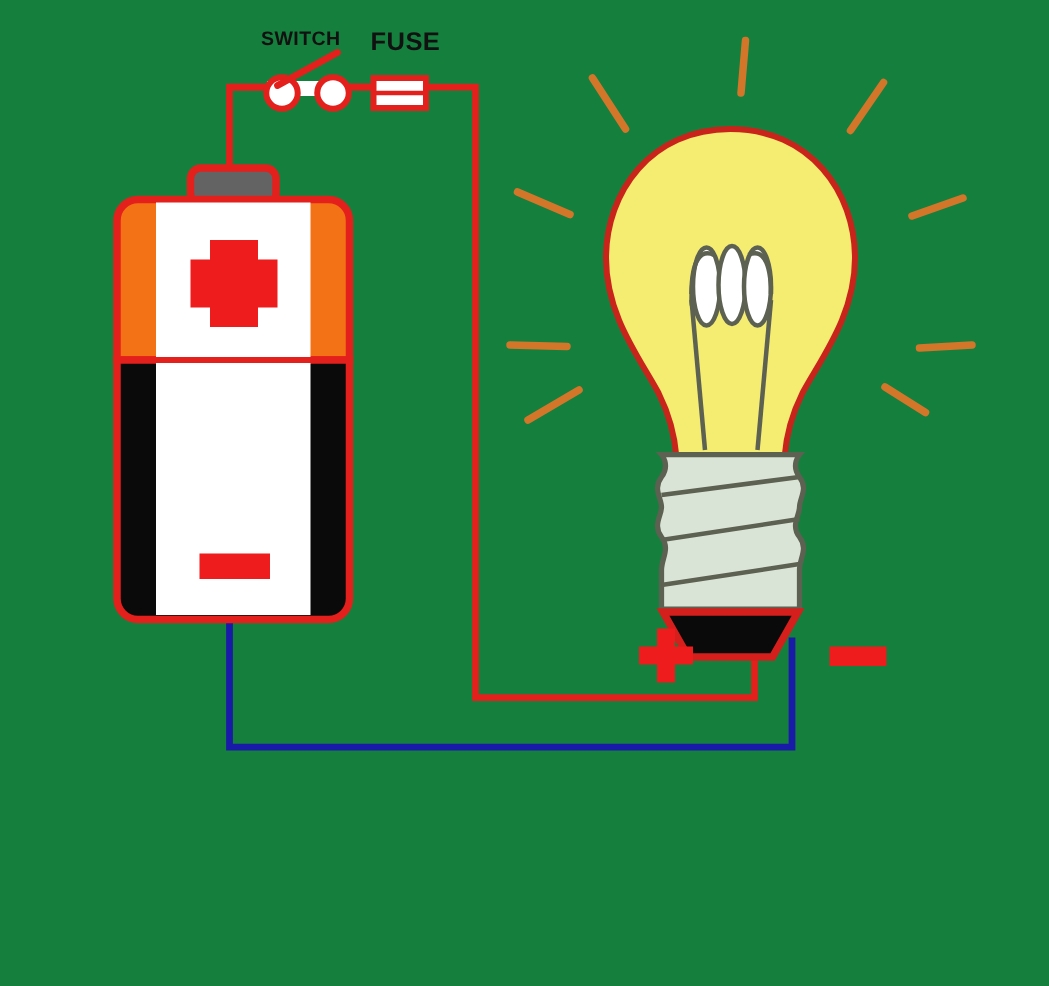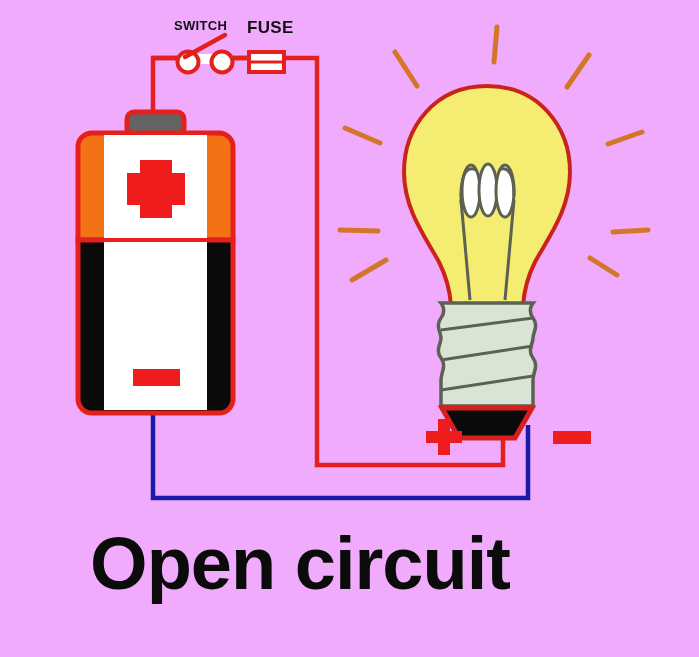--- a/index.html
+++ b/index.html
@@ -4,21 +4,21 @@
 <style>
   html, body {
     margin: 0;
     padding: 0;
     background: #ffffff;
   }
   #stage {
     position: relative;
     width: 699px;
     height: 657px;
-    background: #f0abfc;
+    background: #15803d;
     overflow: hidden;
     font-family: "Liberation Sans", sans-serif;
   }
   #diagram {
     position: absolute;
     left: 0;
     top: 0;
     width: 699px;
     height: 657px;
   }
@@ -162,15 +162,14 @@
         <rect x="426" y="431" width="36" height="12" fill="#EE1C1C"></rect>
       </g>
       <rect x="553" y="431" width="38" height="13" fill="#EE1C1C"></rect>
     </g>
   </svg>
 
   <div class="label-text" id="switch-label">SWITCH</div>
 
   <div class="label-text" id="fuse-label">FUSE</div>
 
-  <div id="caption">Open circuit</div>
 
 </div>
 
 </body></html>

